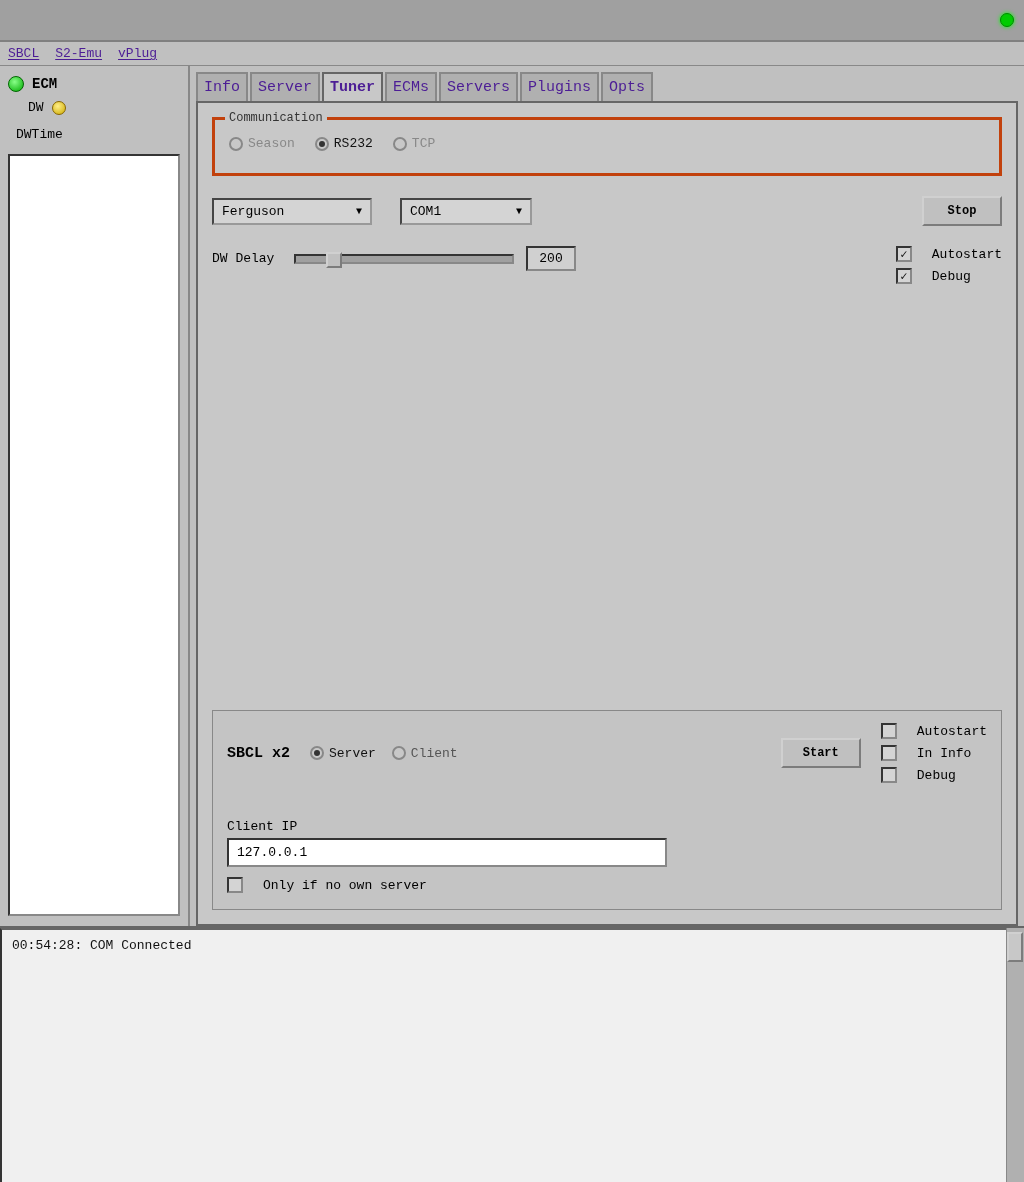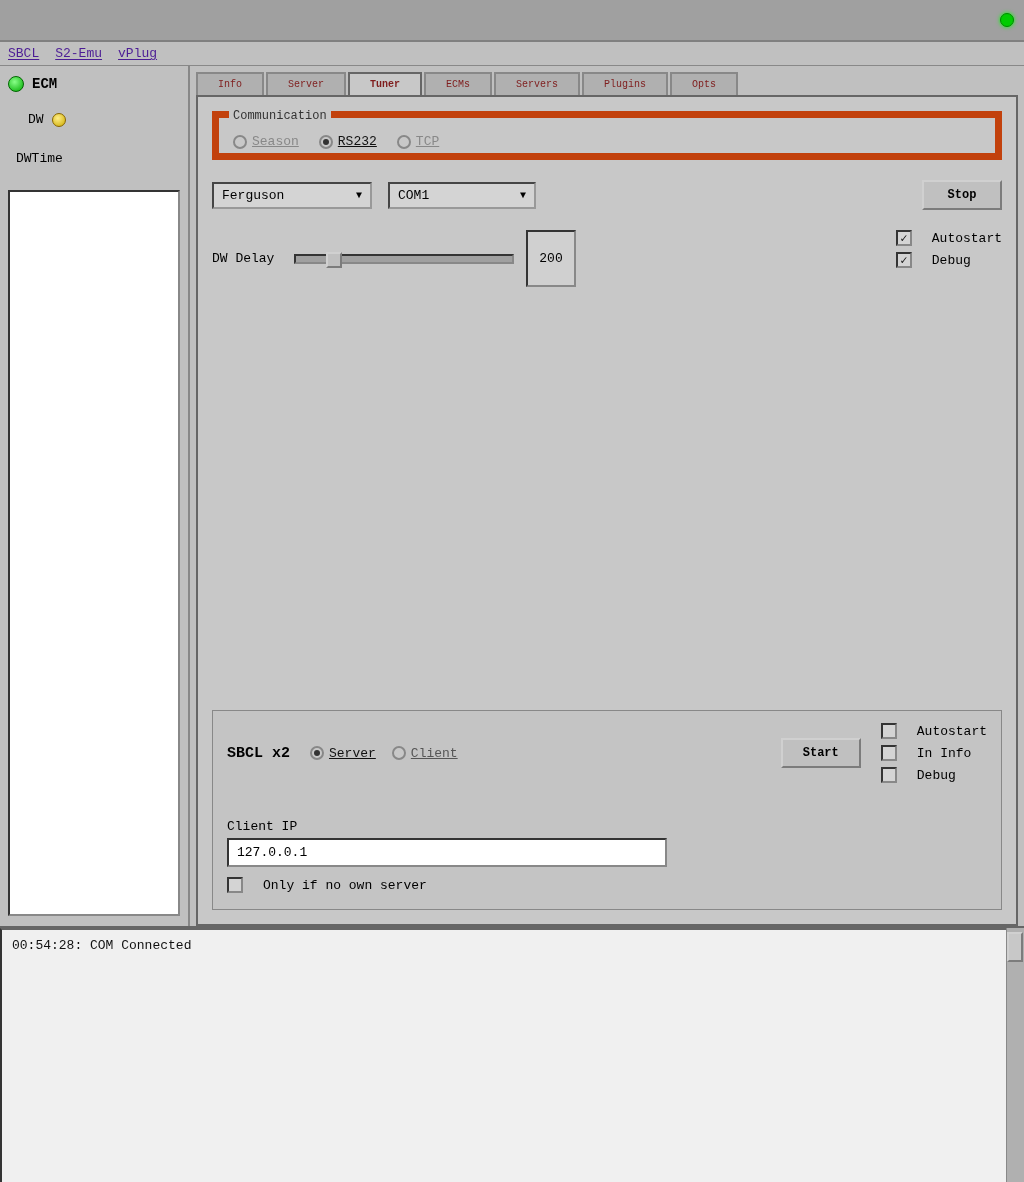--- a/index.html
+++ b/index.html
@@ -61,21 +61,21 @@
     }
 
     
     .sidebar {
       width: 190px;
       background: #c0c0c0;
       border-right: 2px solid #888;
       padding: 10px 8px;
       display: flex;
       flex-direction: column;
-      gap: 20px;
+      gap: 8px;
     }
     .sidebar-ecm {
       display: flex;
       align-items: center;
       gap: 8px;
       font-size: 14px;
       font-weight: bold;
     }
     .led-green {
       width: 16px;
@@ -117,27 +117,27 @@
       display: flex;
       flex-direction: column;
       padding: 6px 6px 0 6px;
     }
     .tabs-row {
       display: flex;
       gap: 2px;
       margin-bottom: 0;
     }
     .tab {
-      padding: 5px 20px;
+      padding: 5px 6px;
       background: #b0b0b0;
       border: 2px solid #888;
       border-bottom: none;
       cursor: pointer;
-      font-size: 10px;
-      color: #7f1d1d;
+      font-size: 15px;
+      color: #4c1d95;
       font-family: 'Courier New', monospace;
     }
     .tab.active {
       background: #c8c8c8;
       border-color: #666;
       font-weight: bold;
       position: relative;
       z-index: 2;
     }
     .tab-content {
@@ -145,22 +145,22 @@
       border: 2px solid #666;
       flex: 1;
       padding: 14px;
       display: flex;
       flex-direction: column;
       gap: 16px;
     }
 
     
     .group-box {
-      border: 7px solid #c2410c;
-      padding: 12px 14px 4px 14px;
+      border: 3px solid #c2410c;
+      padding: 12px 14px 22px 14px;
       position: relative;
       background: #c8c8c8;
     }
     .group-label {
       position: absolute;
       top: -9px;
       left: 10px;
       background: #c8c8c8;
       padding: 0 4px;
       font-size: 12px;
@@ -171,21 +171,20 @@
       align-items: center;
       gap: 20px;
       margin-top: 4px;
     }
     .radio-item {
       display: flex;
       align-items: center;
       gap: 5px;
       font-size: 13px;
       color: #555;
-      text-decoration: underline;
     }
     .radio-item.active { color: #111; }
     .radio-circle {
       width: 14px;
       height: 14px;
       border-radius: 50%;
       border: 2px solid #888;
       background: #c8c8c8;
       display: flex;
       align-items: center;
@@ -207,21 +206,21 @@
       display: flex;
       align-items: center;
       justify-content: space-between;
       cursor: pointer;
     }
     .dropdown-arrow {
       font-size: 10px;
       margin-left: 8px;
     }
     .dropdown-ferguson { width: 160px; }
-    .dropdown-com1 { width: 148px; }
+    .dropdown-com1 { width: 132px; }
 
     .btn {
       background: #c0c0c0;
       border: 2px outset #d0d0d0;
       padding: 6px 20px;
       font-family: 'Courier New', monospace;
       font-size: 12px;
       cursor: pointer;
       font-weight: bold;
       min-width: 80px;
@@ -248,21 +247,21 @@
       width: 16px;
       height: 16px;
       background: #c0c0c0;
       border: 2px outset #d0d0d0;
       cursor: pointer;
     }
     .delay-value-box {
       width: 50px;
       background: #d0d0d0;
       border: 2px inset #888;
-      padding: 19px 6px;
+      padding: 3px 6px;
       font-size: 13px;
       text-align: center;
     }
 
     
     .checkbox-group {
       display: flex;
       flex-direction: column;
       gap: 6px;
     }
@@ -417,21 +416,21 @@
             <div class="radio-circle checked"></div>
             <span>RS232</span>
           </div>
           <div class="radio-item" style="color:#888;">
             <div class="radio-circle"></div>
             <span>TCP</span>
           </div>
         </div>
       </div>
 
-      <div style="display:flex; align-items:center; gap:16px; margin-top:4px;">
+      <div style="display:flex; align-items:center; gap:28px; margin-top:4px;">
         <div class="dropdown dropdown-ferguson">
           <span>Ferguson</span>
           <span class="dropdown-arrow">▼</span>
         </div>
         <div class="dropdown dropdown-com1">
           <span>COM1</span>
           <span class="dropdown-arrow">▼</span>
         </div>
         <button class="btn" style="margin-left:auto;">Stop</button>
       </div>

